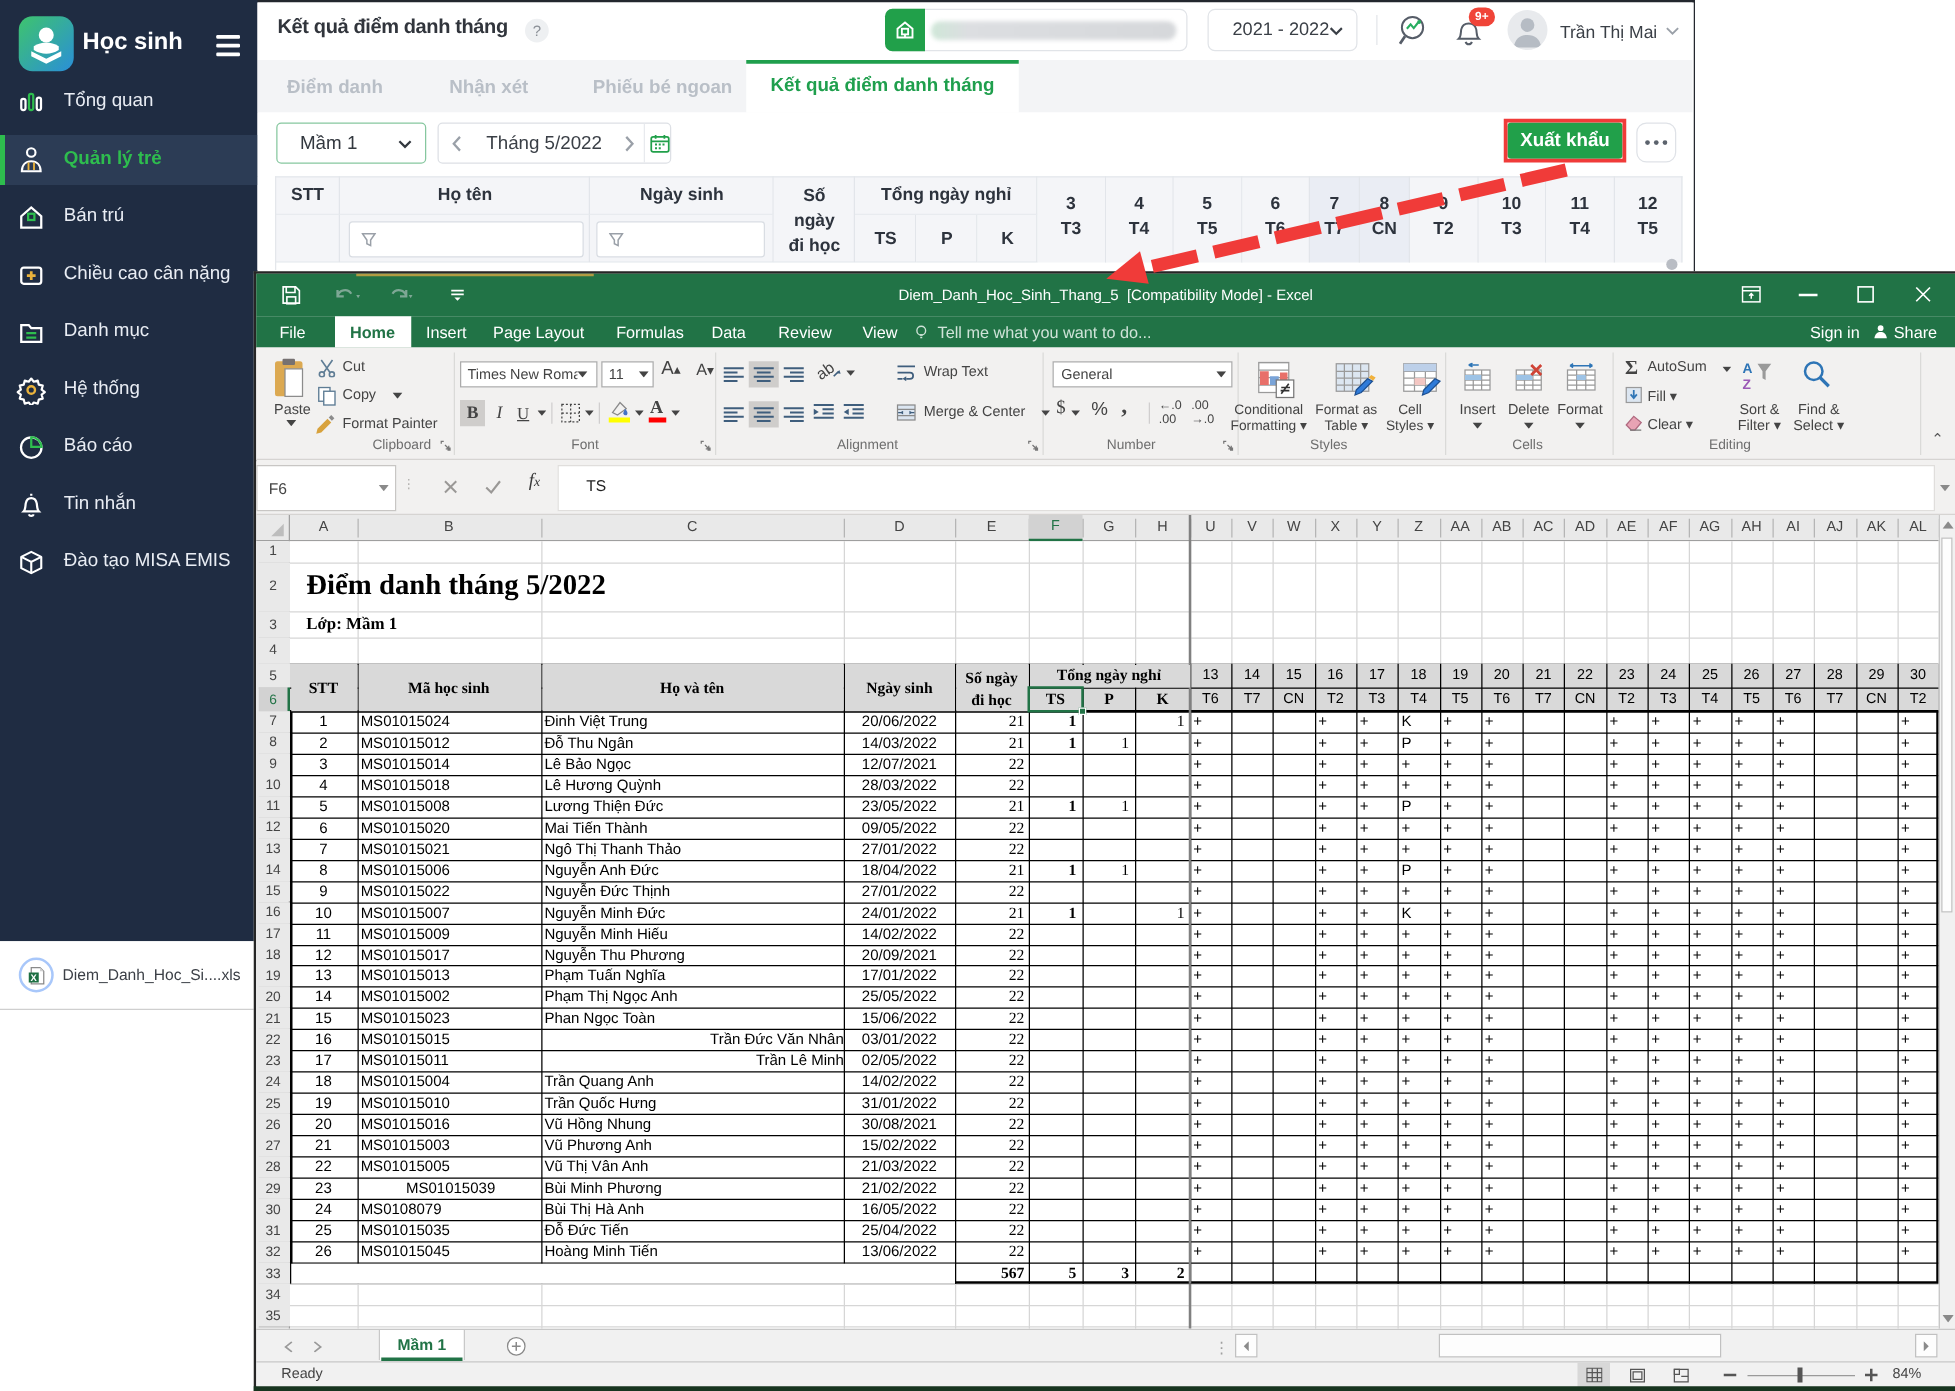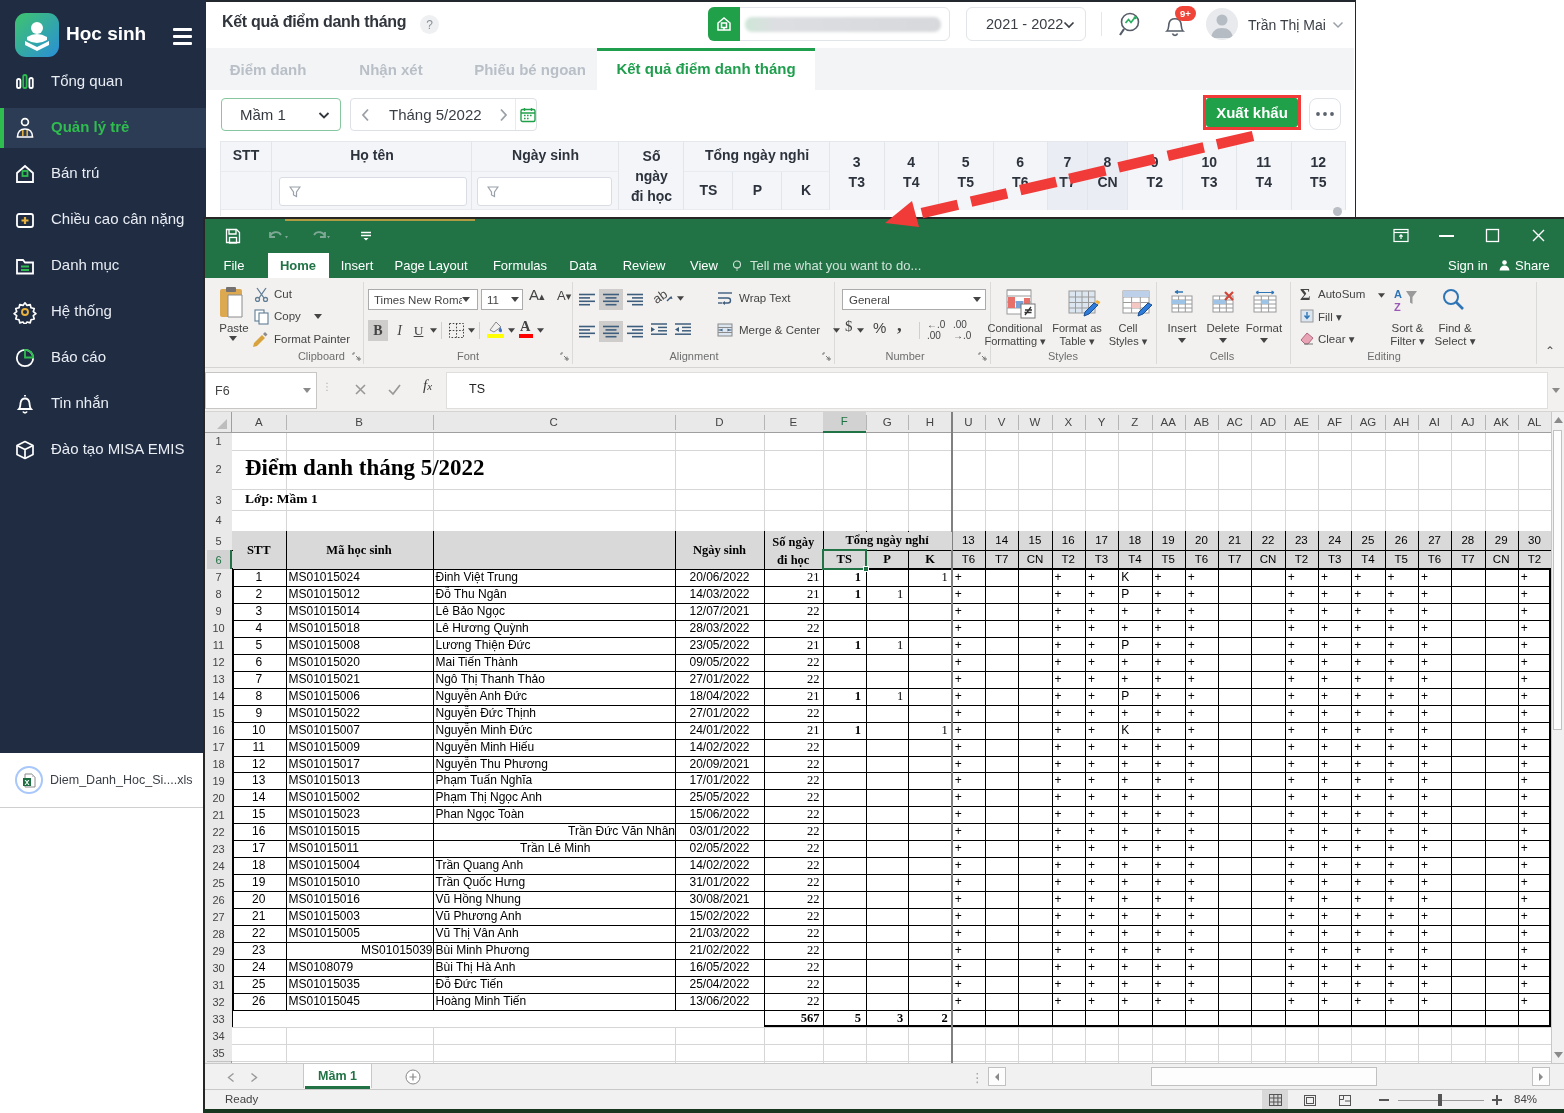--- a/index.html
+++ b/index.html
@@ -268,20 +268,21 @@
         <path d="M18 6 l3 0 -1.5 2.5 z" fill="#7ea795"></path>
       </svg>
 <svg class="a" style="left:104px;top:11px" width="22" height="13" viewBox="0 0 22 13">
         <path d="M16 7 a6 6 0 0 0 -11 -2 M16 2 v5 h-5" stroke="#7ea795" stroke-width="1.8" fill="none"></path>
         <path d="M18 6 l3 0 -1.5 2.5 z" fill="#7ea795"></path>
       </svg>
 <svg class="a" style="left:155px;top:12px" width="12" height="10" viewBox="0 0 12 10">
         <path d="M1 1.5 h10 M1 4.5 h10" stroke="#fff" stroke-width="1.3"></path>
         <path d="M3.5 7 l5 0 -2.5 2.5 z" fill="#fff"></path>
       </svg>
+<div class="a" style="left:0;top:10px;width:1359px;text-align:center;font-size:12px;color:#fff">Diem_Danh_Hoc_Sinh_Thang_5&nbsp; [Compatibility Mode] - Excel</div>
 <svg class="a" style="left:1188px;top:9px" width="16" height="15" viewBox="0 0 16 15">
         <g stroke="#fff" stroke-width="1.2" fill="none">
           <rect x="1" y="1.5" width="14" height="12"></rect>
           <path d="M1 4.5 h14"></path>
           <path d="M8 11 v-4 M6.3 8.6 L8 6.9 l1.7 1.7"></path>
         </g>
       </svg>
 <div class="a" style="left:1234px;top:16px;width:15px;height:1.6px;background:#fff"></div>
 <svg class="a" style="left:1280px;top:9px" width="15" height="15" viewBox="0 0 15 15">
         <rect x="1.5" y="1.5" width="12" height="12" stroke="#fff" stroke-width="1.3" fill="none"></rect>
@@ -858,20 +859,21 @@
 <div class="a" style="left:232px;top:567.8px;width:1319px;height:2px;background:#000"></div>
 <div class="a" style="left:950.7px;top:530.8px;width:2px;height:496.5px;background:#808080"></div>
 <div class="a" style="left:233px;top:531.8px;width:52.5px;height:37.0px;background:#d9d9d9"></div>
 <div class="a" style="left:286.5px;top:531.8px;width:146.0px;height:37.0px;background:#d9d9d9"></div>
 <div class="a" style="left:433.5px;top:531.8px;width:241.5px;height:37.0px;background:#d9d9d9"></div>
 <div class="a" style="left:676px;top:531.8px;width:88px;height:37.0px;background:#d9d9d9"></div>
 <div class="a" style="left:765px;top:531.8px;width:57.5px;height:37.0px;background:#d9d9d9"></div>
 <div class="a" style="left:823.5px;top:531.8px;width:128.20000000000005px;height:18.600000000000023px;background:#d9d9d9"></div>
 <div class="a serif b" style="left:232px;top:530.8px;width:53.5px;height:38.0px;text-align:center;font-size:12.5px;color:#000;line-height:38.0px;overflow:visible;white-space:nowrap">STT</div>
 <div class="a serif b" style="left:285.5px;top:530.8px;width:147.0px;height:38.0px;text-align:center;font-size:12.5px;color:#000;line-height:38.0px;overflow:visible;white-space:nowrap">Mã học sinh</div>
+<div class="a serif b" style="left:432.5px;top:530.8px;width:242.5px;height:38.0px;text-align:center;font-size:12.5px;color:#000;line-height:38.0px;overflow:visible;white-space:nowrap">Họ và tên</div>
 <div class="a serif b" style="left:675px;top:530.8px;width:89px;height:38.0px;text-align:center;font-size:12.5px;color:#000;line-height:38.0px;overflow:visible;white-space:nowrap">Ngày sinh</div>
 <div class="a serif b" style="left:764px;top:532.8px;width:58.5px;text-align:center;font-size:12.5px;line-height:18px">Số ngày<br>đi học</div>
 <div class="a serif b" style="left:822.5px;top:530.8px;width:129.20000000000005px;height:19.600000000000023px;text-align:center;font-size:12.5px;color:#000;line-height:19.600000000000023px;overflow:visible;white-space:nowrap">Tổng ngày nghỉ</div>
 <div class="a serif b" style="left:822.5px;top:550.4px;width:43.5px;height:18.399999999999977px;text-align:center;font-size:12.5px;color:#000;line-height:18.399999999999977px;overflow:visible;white-space:nowrap">TS</div>
 <div class="a serif b" style="left:866px;top:550.4px;width:42.299999999999955px;height:18.399999999999977px;text-align:center;font-size:12.5px;color:#000;line-height:18.399999999999977px;overflow:visible;white-space:nowrap">P</div>
 <div class="a serif b" style="left:908.3px;top:550.4px;width:43.40000000000009px;height:18.399999999999977px;text-align:center;font-size:12.5px;color:#000;line-height:18.399999999999977px;overflow:visible;white-space:nowrap">K</div>
 <div class="a sans" style="left:951.7px;top:530.8px;width:33.299999999999955px;height:19.600000000000023px;text-align:center;font-size:11.5px;color:#000;line-height:19.600000000000023px;overflow:visible;white-space:nowrap">13</div>
 <div class="a sans" style="left:951.7px;top:550.4px;width:33.299999999999955px;height:18.399999999999977px;text-align:center;font-size:11.5px;color:#000;line-height:18.399999999999977px;overflow:visible;white-space:nowrap">T6</div>
 <div class="a sans" style="left:985.0px;top:530.8px;width:33.299999999999955px;height:19.600000000000023px;text-align:center;font-size:11.5px;color:#000;line-height:19.600000000000023px;overflow:visible;white-space:nowrap">14</div>
 <div class="a sans" style="left:985.0px;top:550.4px;width:33.299999999999955px;height:18.399999999999977px;text-align:center;font-size:11.5px;color:#000;line-height:18.399999999999977px;overflow:visible;white-space:nowrap">T7</div>
@@ -1186,21 +1188,21 @@
 <div class="a sans" style="left:1151.5px;top:823.4px;width:33.299999999999955px;height:16.899999999999977px;text-align:left;padding-left:3px;font-size:12px;color:#000;line-height:16.899999999999977px;overflow:visible;white-space:nowrap">+</div>
 <div class="a sans" style="left:1184.8px;top:823.4px;width:33.299999999999955px;height:16.899999999999977px;text-align:left;padding-left:3px;font-size:12px;color:#000;line-height:16.899999999999977px;overflow:visible;white-space:nowrap">+</div>
 <div class="a sans" style="left:1284.7px;top:823.4px;width:33.299999999999955px;height:16.899999999999977px;text-align:left;padding-left:3px;font-size:12px;color:#000;line-height:16.899999999999977px;overflow:visible;white-space:nowrap">+</div>
 <div class="a sans" style="left:1318.0px;top:823.4px;width:33.299999999999955px;height:16.899999999999977px;text-align:left;padding-left:3px;font-size:12px;color:#000;line-height:16.899999999999977px;overflow:visible;white-space:nowrap">+</div>
 <div class="a sans" style="left:1351.3px;top:823.4px;width:33.299999999999955px;height:16.899999999999977px;text-align:left;padding-left:3px;font-size:12px;color:#000;line-height:16.899999999999977px;overflow:visible;white-space:nowrap">+</div>
 <div class="a sans" style="left:1384.6px;top:823.4px;width:33.299999999999955px;height:16.899999999999977px;text-align:left;padding-left:3px;font-size:12px;color:#000;line-height:16.899999999999977px;overflow:visible;white-space:nowrap">+</div>
 <div class="a sans" style="left:1417.9px;top:823.4px;width:33.299999999999955px;height:16.899999999999977px;text-align:left;padding-left:3px;font-size:12px;color:#000;line-height:16.899999999999977px;overflow:visible;white-space:nowrap">+</div>
 <div class="a sans" style="left:1517.8px;top:823.4px;width:33.299999999999955px;height:16.899999999999977px;text-align:left;padding-left:3px;font-size:12px;color:#000;line-height:16.899999999999977px;overflow:visible;white-space:nowrap">+</div>
 <div class="a sans" style="left:232px;top:840.3px;width:53.5px;height:17.0px;text-align:center;font-size:12px;color:#000;line-height:17.0px;overflow:visible;white-space:nowrap">17</div>
 <div class="a sans" style="left:285.5px;top:840.3px;width:147.0px;height:17.0px;text-align:left;padding-left:3px;font-size:12px;color:#000;line-height:17.0px;overflow:visible;white-space:nowrap">MS01015011</div>
-<div class="a sans" style="left:432.5px;top:840.3px;width:242.5px;height:17.0px;text-align:center;padding-left:3px;font-size:12px;color:#000;line-height:17.0px;overflow:visible;white-space:nowrap">Trần Lê Minh</div>
+<div class="a sans" style="left:432.5px;top:840.3px;width:242.5px;height:17.0px;text-align:right;padding-left:3px;font-size:12px;color:#000;line-height:17.0px;overflow:visible;white-space:nowrap">Trần Lê Minh</div>
 <div class="a sans" style="left:675px;top:840.3px;width:89px;height:17.0px;text-align:center;font-size:12px;color:#000;line-height:17.0px;overflow:visible;white-space:nowrap">02/05/2022</div>
 <div class="a serif" style="left:764px;top:840.3px;width:58.5px;height:17.0px;text-align:right;padding-right:3px;font-size:12.5px;color:#000;line-height:17.0px;overflow:visible;white-space:nowrap">22</div>
 <div class="a sans" style="left:951.7px;top:840.3px;width:33.299999999999955px;height:17.0px;text-align:left;padding-left:3px;font-size:12px;color:#000;line-height:17.0px;overflow:visible;white-space:nowrap">+</div>
 <div class="a sans" style="left:1051.6000000000001px;top:840.3px;width:33.299999999999955px;height:17.0px;text-align:left;padding-left:3px;font-size:12px;color:#000;line-height:17.0px;overflow:visible;white-space:nowrap">+</div>
 <div class="a sans" style="left:1084.9px;top:840.3px;width:33.299999999999955px;height:17.0px;text-align:left;padding-left:3px;font-size:12px;color:#000;line-height:17.0px;overflow:visible;white-space:nowrap">+</div>
 <div class="a sans" style="left:1118.2px;top:840.3px;width:33.299999999999955px;height:17.0px;text-align:left;padding-left:3px;font-size:12px;color:#000;line-height:17.0px;overflow:visible;white-space:nowrap">+</div>
 <div class="a sans" style="left:1151.5px;top:840.3px;width:33.299999999999955px;height:17.0px;text-align:left;padding-left:3px;font-size:12px;color:#000;line-height:17.0px;overflow:visible;white-space:nowrap">+</div>
 <div class="a sans" style="left:1184.8px;top:840.3px;width:33.299999999999955px;height:17.0px;text-align:left;padding-left:3px;font-size:12px;color:#000;line-height:17.0px;overflow:visible;white-space:nowrap">+</div>
 <div class="a sans" style="left:1284.7px;top:840.3px;width:33.299999999999955px;height:17.0px;text-align:left;padding-left:3px;font-size:12px;color:#000;line-height:17.0px;overflow:visible;white-space:nowrap">+</div>
 <div class="a sans" style="left:1318.0px;top:840.3px;width:33.299999999999955px;height:17.0px;text-align:left;padding-left:3px;font-size:12px;color:#000;line-height:17.0px;overflow:visible;white-space:nowrap">+</div>
@@ -1287,21 +1289,21 @@
 <div class="a sans" style="left:1118.2px;top:925.2px;width:33.299999999999955px;height:16.899999999999977px;text-align:left;padding-left:3px;font-size:12px;color:#000;line-height:16.899999999999977px;overflow:visible;white-space:nowrap">+</div>
 <div class="a sans" style="left:1151.5px;top:925.2px;width:33.299999999999955px;height:16.899999999999977px;text-align:left;padding-left:3px;font-size:12px;color:#000;line-height:16.899999999999977px;overflow:visible;white-space:nowrap">+</div>
 <div class="a sans" style="left:1184.8px;top:925.2px;width:33.299999999999955px;height:16.899999999999977px;text-align:left;padding-left:3px;font-size:12px;color:#000;line-height:16.899999999999977px;overflow:visible;white-space:nowrap">+</div>
 <div class="a sans" style="left:1284.7px;top:925.2px;width:33.299999999999955px;height:16.899999999999977px;text-align:left;padding-left:3px;font-size:12px;color:#000;line-height:16.899999999999977px;overflow:visible;white-space:nowrap">+</div>
 <div class="a sans" style="left:1318.0px;top:925.2px;width:33.299999999999955px;height:16.899999999999977px;text-align:left;padding-left:3px;font-size:12px;color:#000;line-height:16.899999999999977px;overflow:visible;white-space:nowrap">+</div>
 <div class="a sans" style="left:1351.3px;top:925.2px;width:33.299999999999955px;height:16.899999999999977px;text-align:left;padding-left:3px;font-size:12px;color:#000;line-height:16.899999999999977px;overflow:visible;white-space:nowrap">+</div>
 <div class="a sans" style="left:1384.6px;top:925.2px;width:33.299999999999955px;height:16.899999999999977px;text-align:left;padding-left:3px;font-size:12px;color:#000;line-height:16.899999999999977px;overflow:visible;white-space:nowrap">+</div>
 <div class="a sans" style="left:1417.9px;top:925.2px;width:33.299999999999955px;height:16.899999999999977px;text-align:left;padding-left:3px;font-size:12px;color:#000;line-height:16.899999999999977px;overflow:visible;white-space:nowrap">+</div>
 <div class="a sans" style="left:1517.8px;top:925.2px;width:33.299999999999955px;height:16.899999999999977px;text-align:left;padding-left:3px;font-size:12px;color:#000;line-height:16.899999999999977px;overflow:visible;white-space:nowrap">+</div>
 <div class="a sans" style="left:232px;top:942.1px;width:53.5px;height:17.0px;text-align:center;font-size:12px;color:#000;line-height:17.0px;overflow:visible;white-space:nowrap">23</div>
-<div class="a sans" style="left:285.5px;top:942.1px;width:147.0px;height:17.0px;text-align:right;padding-left:3px;font-size:12px;color:#000;line-height:17.0px;overflow:visible;white-space:nowrap">MS01015039</div>
+<div class="a sans" style="left:285.5px;top:942.1px;width:147.0px;height:17.0px;text-align:center;padding-left:3px;font-size:12px;color:#000;line-height:17.0px;overflow:visible;white-space:nowrap">MS01015039</div>
 <div class="a sans" style="left:432.5px;top:942.1px;width:242.5px;height:17.0px;text-align:left;padding-left:3px;font-size:12px;color:#000;line-height:17.0px;overflow:visible;white-space:nowrap">Bùi Minh Phương</div>
 <div class="a sans" style="left:675px;top:942.1px;width:89px;height:17.0px;text-align:center;font-size:12px;color:#000;line-height:17.0px;overflow:visible;white-space:nowrap">21/02/2022</div>
 <div class="a serif" style="left:764px;top:942.1px;width:58.5px;height:17.0px;text-align:right;padding-right:3px;font-size:12.5px;color:#000;line-height:17.0px;overflow:visible;white-space:nowrap">22</div>
 <div class="a sans" style="left:951.7px;top:942.1px;width:33.299999999999955px;height:17.0px;text-align:left;padding-left:3px;font-size:12px;color:#000;line-height:17.0px;overflow:visible;white-space:nowrap">+</div>
 <div class="a sans" style="left:1051.6000000000001px;top:942.1px;width:33.299999999999955px;height:17.0px;text-align:left;padding-left:3px;font-size:12px;color:#000;line-height:17.0px;overflow:visible;white-space:nowrap">+</div>
 <div class="a sans" style="left:1084.9px;top:942.1px;width:33.299999999999955px;height:17.0px;text-align:left;padding-left:3px;font-size:12px;color:#000;line-height:17.0px;overflow:visible;white-space:nowrap">+</div>
 <div class="a sans" style="left:1118.2px;top:942.1px;width:33.299999999999955px;height:17.0px;text-align:left;padding-left:3px;font-size:12px;color:#000;line-height:17.0px;overflow:visible;white-space:nowrap">+</div>
 <div class="a sans" style="left:1151.5px;top:942.1px;width:33.299999999999955px;height:17.0px;text-align:left;padding-left:3px;font-size:12px;color:#000;line-height:17.0px;overflow:visible;white-space:nowrap">+</div>
 <div class="a sans" style="left:1184.8px;top:942.1px;width:33.299999999999955px;height:17.0px;text-align:left;padding-left:3px;font-size:12px;color:#000;line-height:17.0px;overflow:visible;white-space:nowrap">+</div>
 <div class="a sans" style="left:1284.7px;top:942.1px;width:33.299999999999955px;height:17.0px;text-align:left;padding-left:3px;font-size:12px;color:#000;line-height:17.0px;overflow:visible;white-space:nowrap">+</div>

